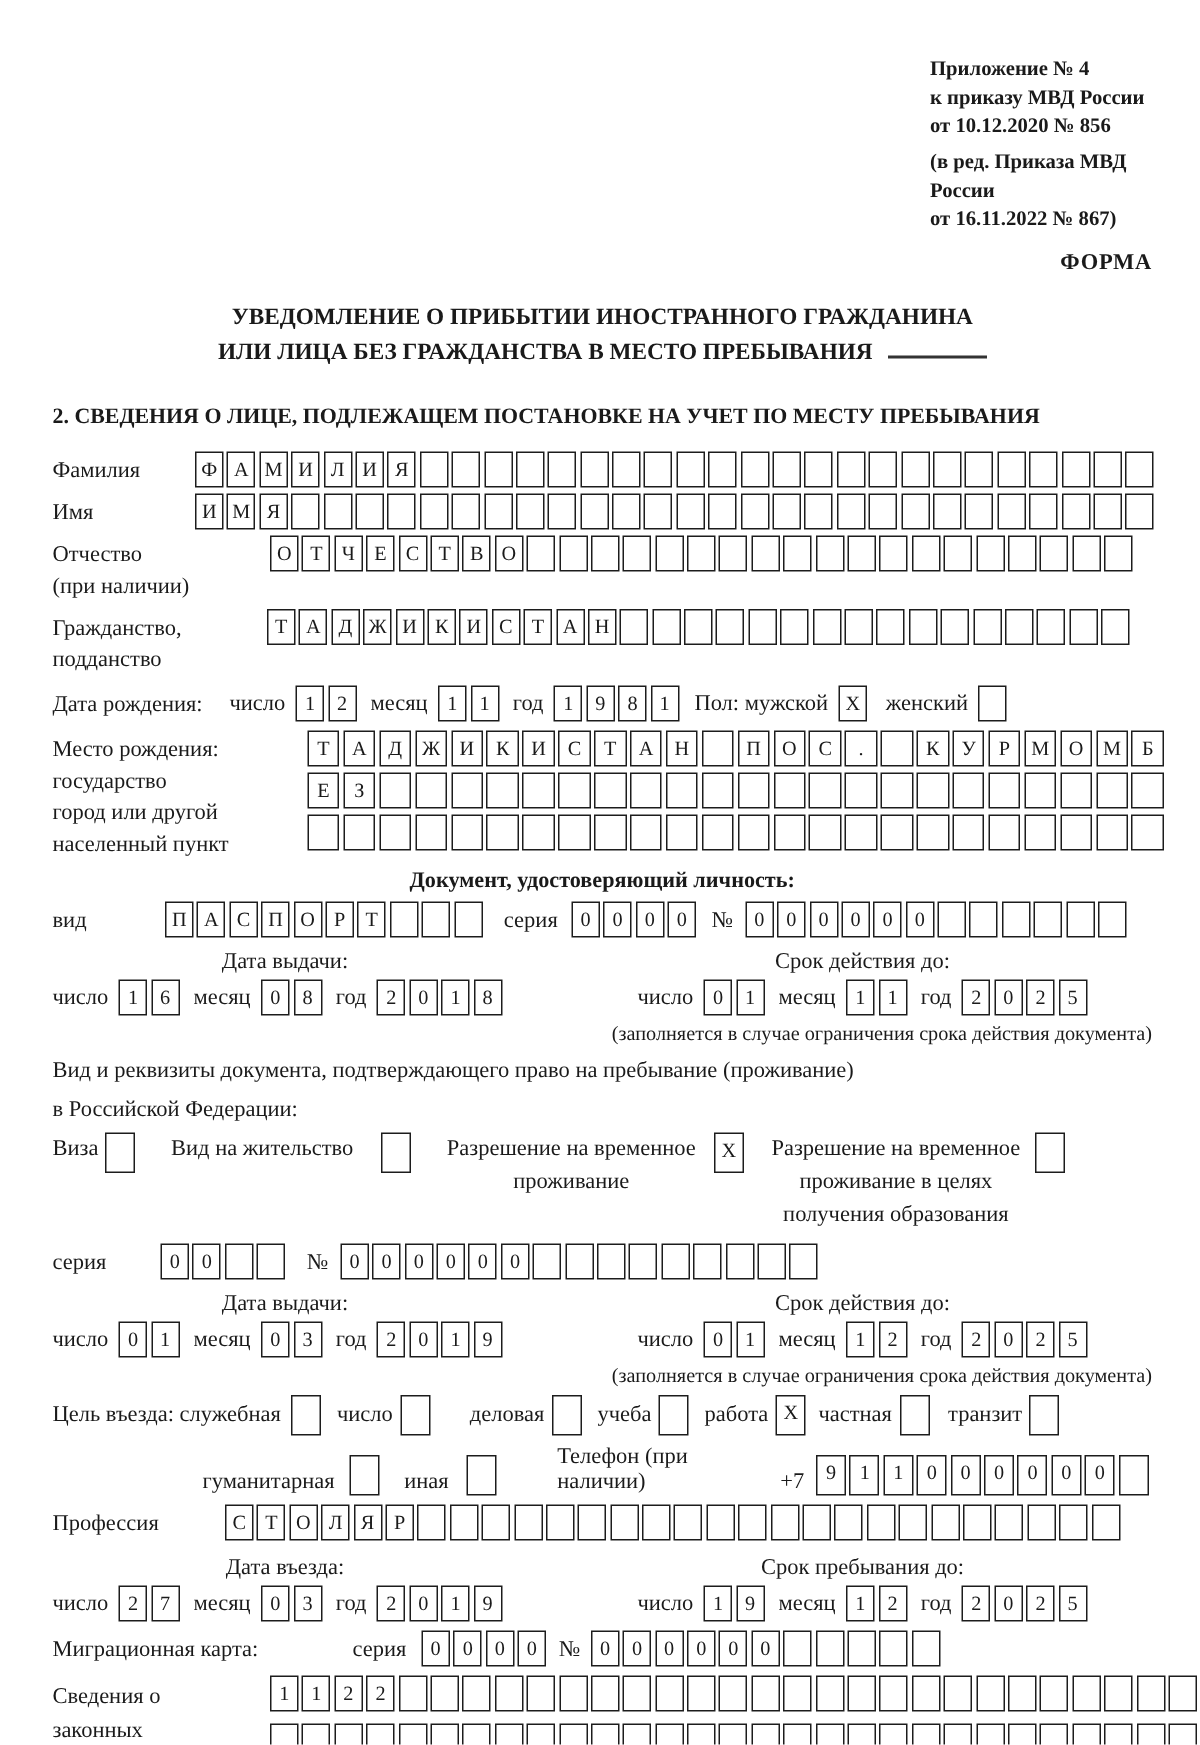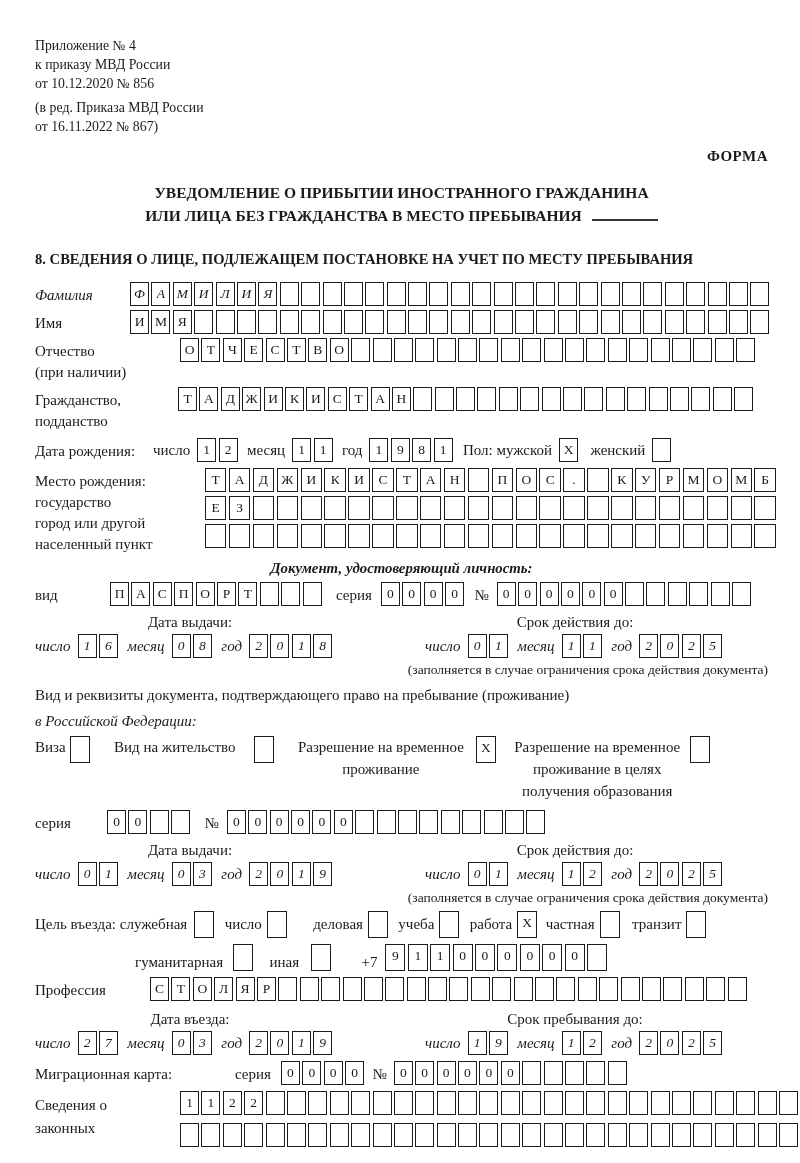--- a/index.html
+++ b/index.html
@@ -5,21 +5,21 @@
   * { margin:0; padding:0; box-sizing:border-box; }
   html,body { width:800px; background:#fff; }
   body {
     height:1163px; overflow:hidden; color:#1a1a1a;
     font-family:"Liberation Serif","DejaVu Serif",serif;
     font-size:15px; position:relative;
   }
   .page { padding:36px 32px 0 35px; }
 
   
-  .appendix { line-height:19px; font-size:13.8px; }
+  .appendix { margin-left:585px; line-height:19px; font-size:13.8px;font-weight:bold; }
   .appendix .note { margin-top:5px; }
   .forma { text-align:right; font-weight:bold; font-size:15px; letter-spacing:.5px; margin-top:12px; }
 
   .title { text-align:center; font-weight:bold; font-size:15.5px; line-height:23px; margin-top:16px; }
   .blank-line { display:inline-block; width:66px; border-bottom:2px solid #333; height:14px; margin-left:10px; }
   .section-h { font-weight:bold; font-size:14.6px; margin-top:24px; margin-bottom:14px; }
 
   
   .row { display:flex; align-items:flex-start; }
   .lblcol { flex:none; line-height:21px; padding-top:3px; }
@@ -45,21 +45,21 @@
   .note-r { text-align:right; font-size:13.5px; line-height:19px; margin-top:2px; }
 
   .docline { line-height:24px; }
   .center-b { text-align:center; font-weight:bold; font-size:14.8px; line-height:22px; }
 
   .opt { display:flex; align-items:flex-start; }
   .opt .olbl { line-height:22px; }
   .opt .olbl.c { text-align:center; }
   .copt { display:flex; align-items:center; }
   .copt .olbl { padding-right:5px; }
-  .mt2{margin-top:2px;font-style:italic;} .mt3{margin-top:3px;} .mt4{margin-top:4px;} .mt6{margin-top:6px;}
+  .mt2{margin-top:2px;} .mt3{margin-top:3px;} .mt4{margin-top:4px;} .mt6{margin-top:6px;}
   .mt8{margin-top:8px;}
 </style>
 </head>
 <body>
 
 <div class="page">
 
   <div class="appendix">
     <div>Приложение № 4</div>
     <div>к приказу МВД России</div>
@@ -68,21 +68,21 @@
     <div>от 16.11.2022 № 867)</div>
   </div>
 
   <div class="forma">ФОРМА</div>
 
   <div class="title">
     <div>УВЕДОМЛЕНИЕ О ПРИБЫТИИ ИНОСТРАННОГО ГРАЖДАНИНА</div>
     <div><span>ИЛИ ЛИЦА БЕЗ ГРАЖДАНСТВА В МЕСТО ПРЕБЫВАНИЯ</span><span class="blank-line"></span></div>
   </div>
 
-  <div class="section-h">8. СВЕДЕНИЯ О ЛИЦЕ, ПОДЛЕЖАЩЕМ ПОСТАНОВКЕ НА УЧЕТ ПО МЕСТУ ПРЕБЫВАНИЯ</div>
+  <div class="section-h">2. СВЕДЕНИЯ О ЛИЦЕ, ПОДЛЕЖАЩЕМ ПОСТАНОВКЕ НА УЧЕТ ПО МЕСТУ ПРЕБЫВАНИЯ</div>
 
   <div class="row mt2">
     <div class="lblcol" style="width:95px">Фамилия</div>
     <div class="cellrow">
         <span class="cell">Ф</span>
         <span class="cell">А</span>
         <span class="cell">М</span>
         <span class="cell">И</span>
         <span class="cell">Л</span>
         <span class="cell">И</span>
@@ -593,20 +593,21 @@
 
   <div class="row cbx mt6" style="align-items:flex-end">
     <span style="margin-left:100px">гуманитарная</span>
     <span class="cellrow" style="margin:0 14px 0 10px">
         <span class="cell"></span>
       </span>
     <span>иная</span>
     <span class="cellrow" style="margin-left:12px">
         <span class="cell"></span>
       </span>
+    <span style="margin-left:38px">Телефон (при наличии)</span>
     <span style="margin-left:28px">+7</span>
     <span class="cellrow" style="margin-left:8px">
         <span class="cell">9</span>
         <span class="cell">1</span>
         <span class="cell">1</span>
         <span class="cell">0</span>
         <span class="cell">0</span>
         <span class="cell">0</span>
         <span class="cell">0</span>
         <span class="cell">0</span>

